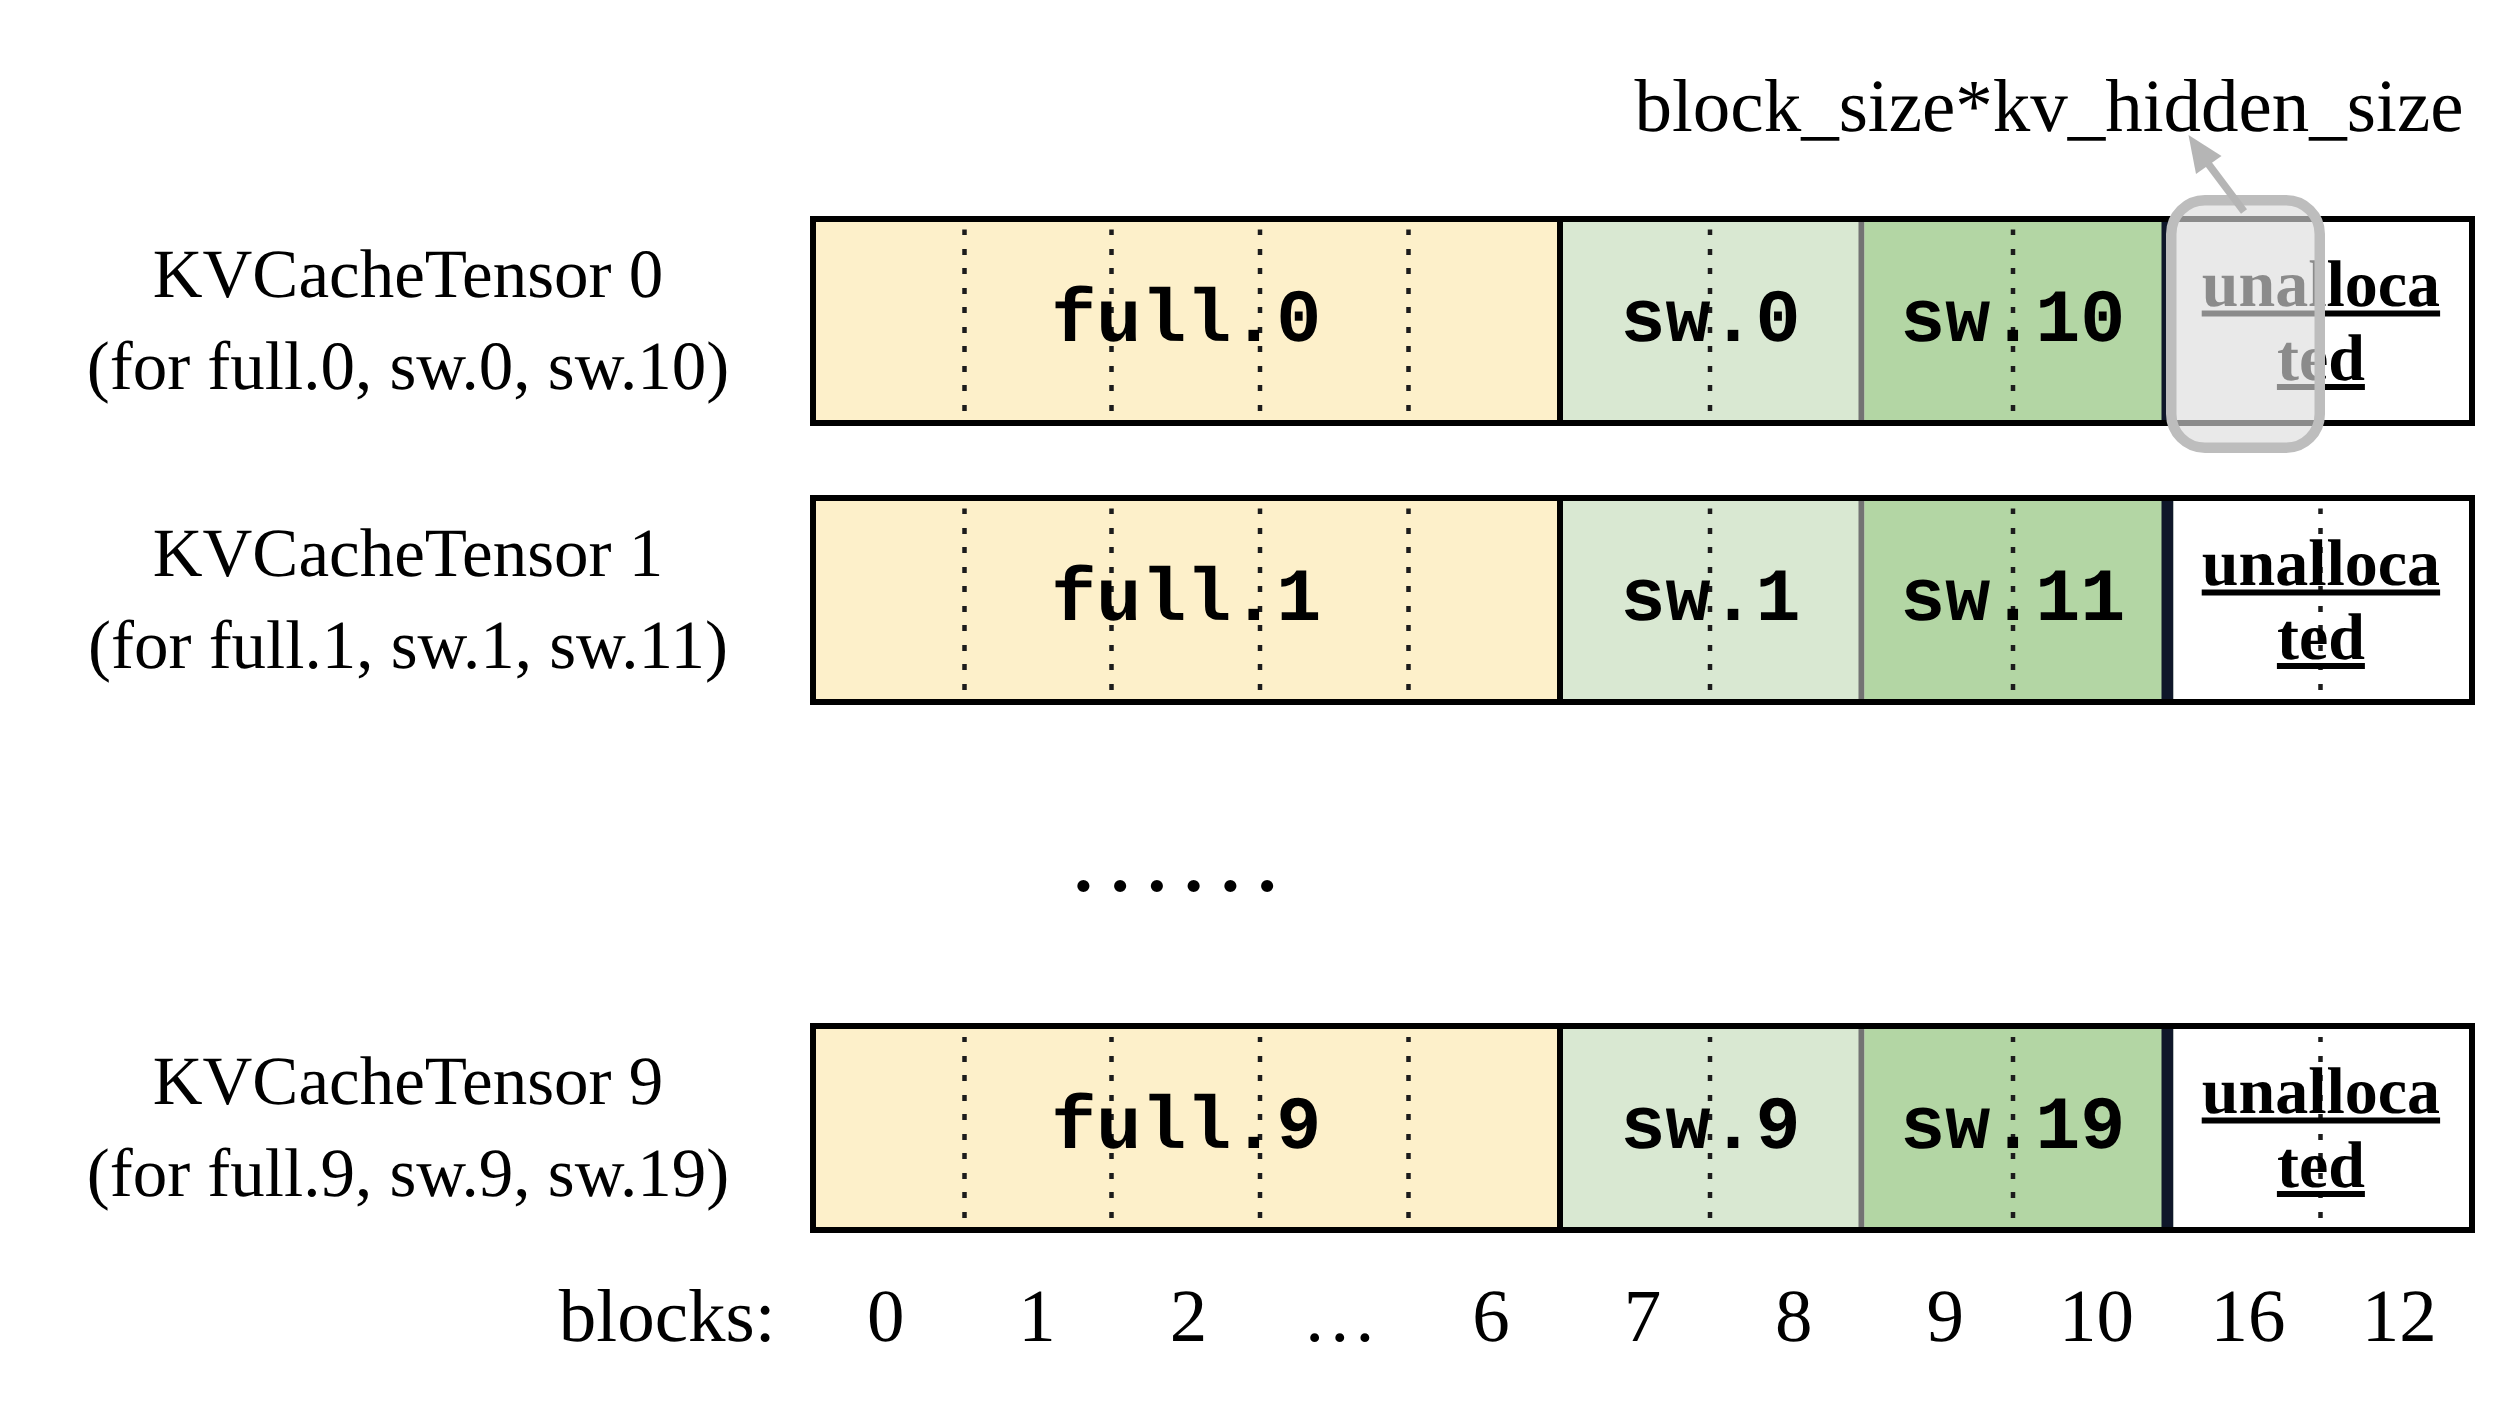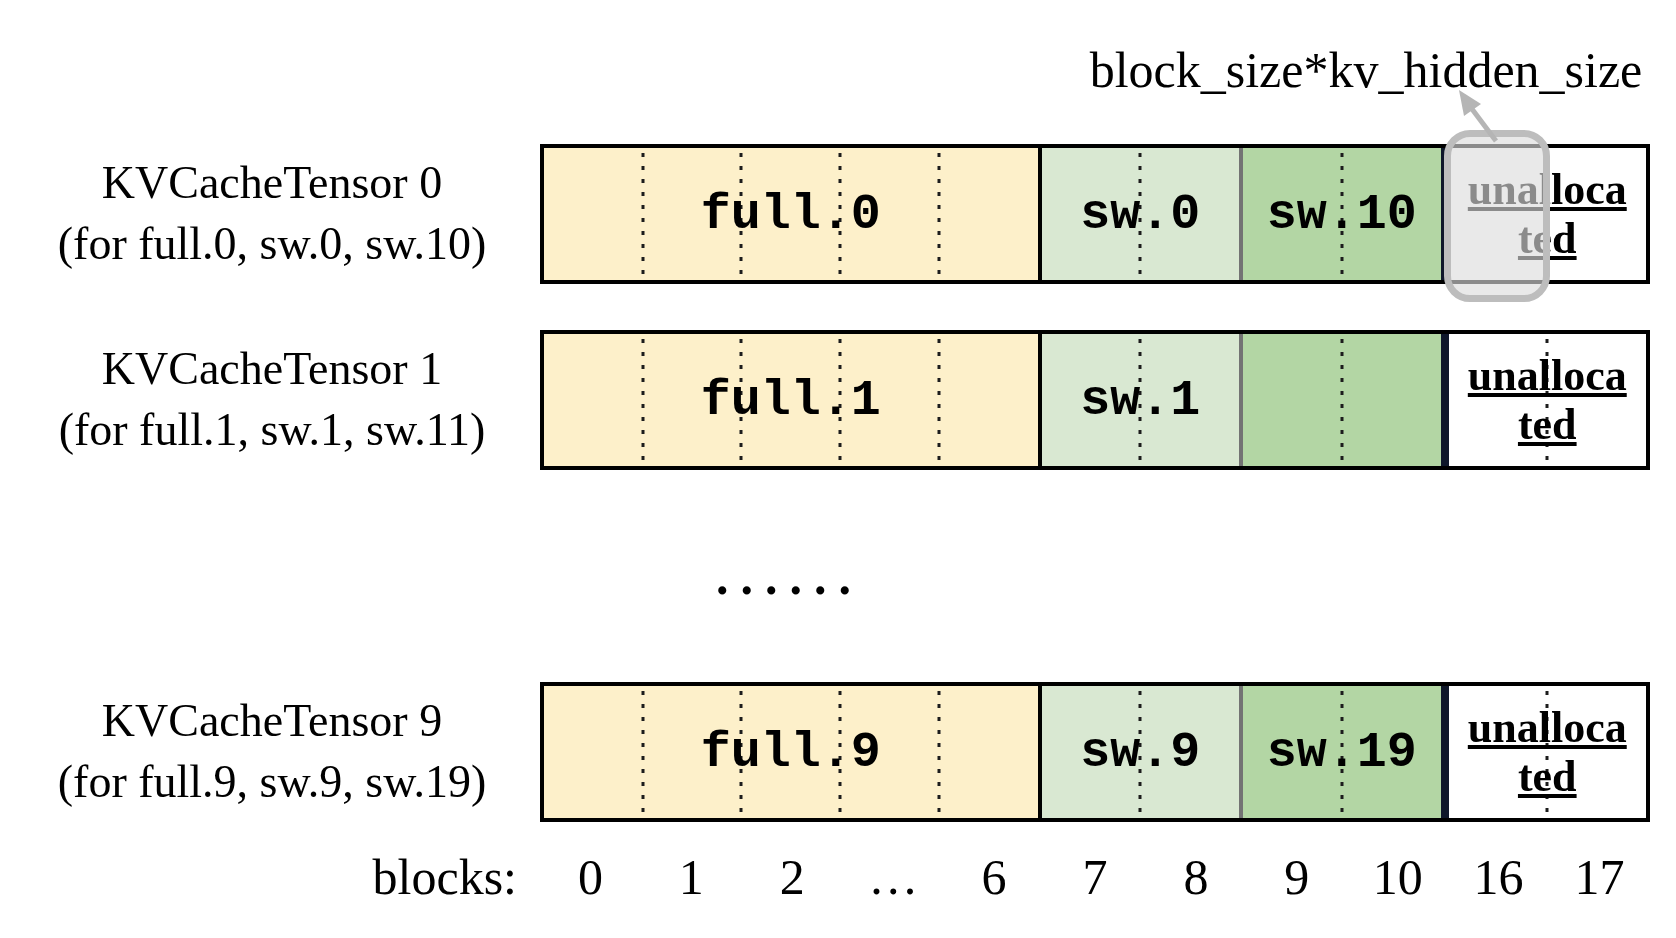--- a/index.html
+++ b/index.html
@@ -111,20 +111,21 @@
       <div class="dotline p60"></div>
       <div class="dotline p80"></div>
       <span class="seg-label">full.1</span>
     </div>
     <div class="seg seg-sw-light">
       <div class="dotline p50"></div>
       <span class="seg-label">sw.1</span>
     </div>
     <div class="seg seg-sw-dark">
       <div class="dotline p50"></div>
+      <span class="seg-label">sw.11</span>
     </div>
     <div class="seg seg-unalloc">
       <div class="dotline p50"></div>
       <span class="unalloc-label"><span>unalloca</span><br><span>ted</span></span>
     </div>
   </div>
 
   <div class="ellipsis-sep">......</div>
 
   <div class="row-label t-row3">
@@ -158,16 +159,16 @@
     <span class="axis-tick">0</span>
     <span class="axis-tick">1</span>
     <span class="axis-tick">2</span>
     <span class="axis-tick">…</span>
     <span class="axis-tick">6</span>
     <span class="axis-tick">7</span>
     <span class="axis-tick">8</span>
     <span class="axis-tick">9</span>
     <span class="axis-tick">10</span>
     <span class="axis-tick">16</span>
-    <span class="axis-tick">17</span>
+    <span class="axis-tick">12</span>
   </div>
 
 </div>
 
 </body></html>

